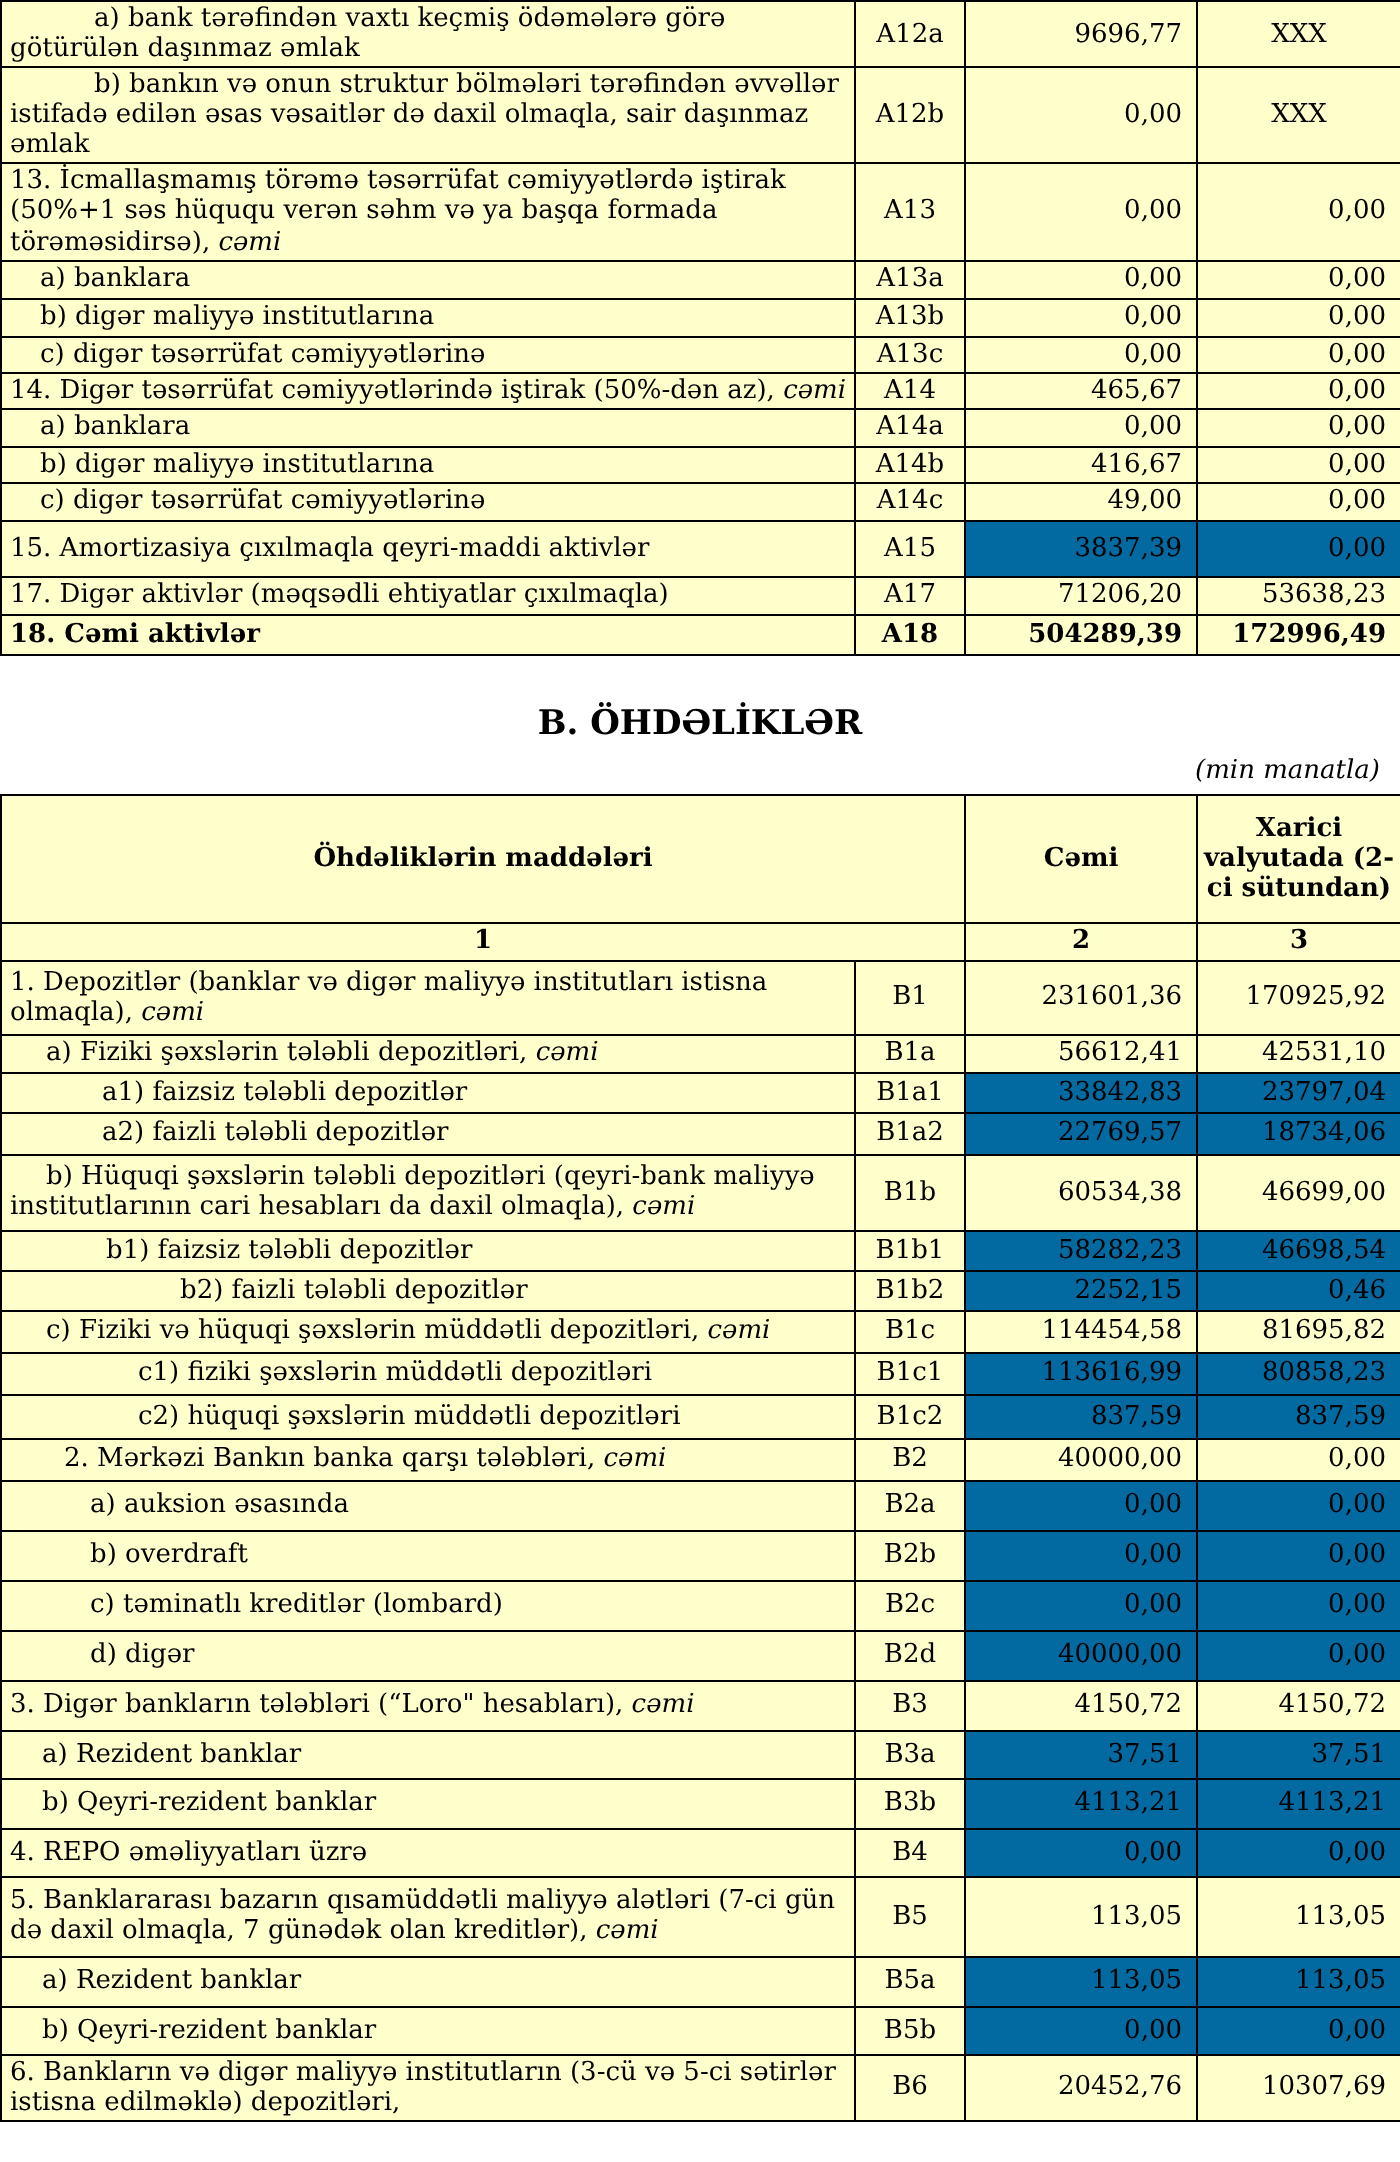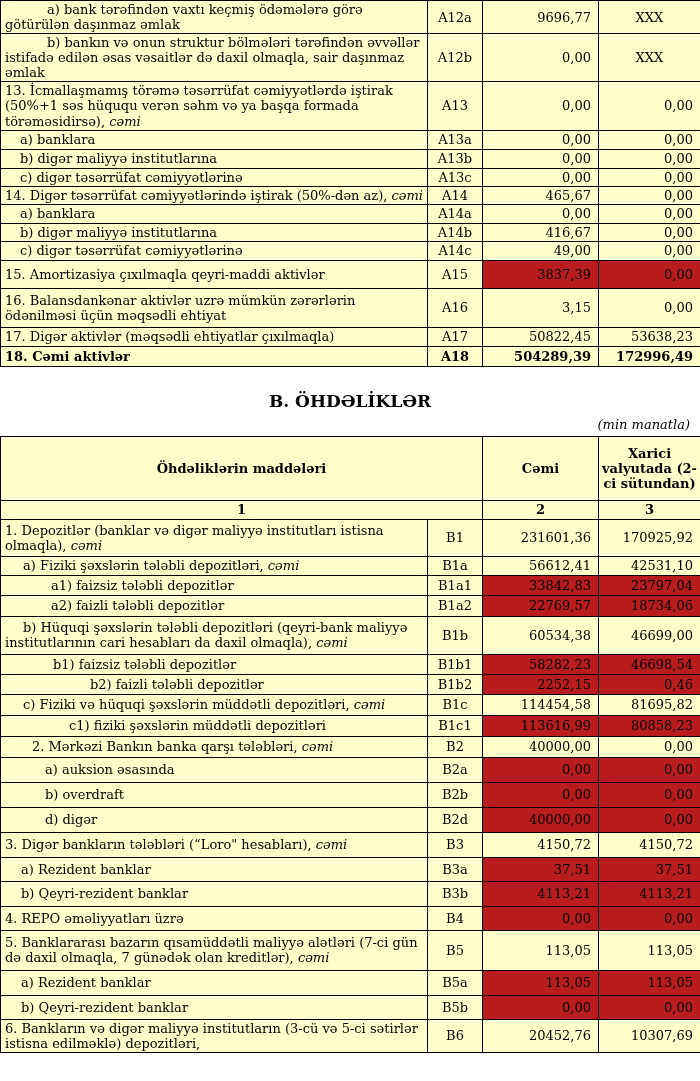--- a/index.html
+++ b/index.html
@@ -3,21 +3,21 @@
 <meta charset="utf-8">
 <style>
   html,body{margin:0;padding:0;background:#ffffff;}
   .page{width:700px;color:#000;font-family:"DejaVu Serif","Liberation Serif",serif;}
   table{border-collapse:collapse;table-layout:fixed;width:700px;}
   td{border:1.5px solid #000;background:#FFFFCC;font-size:13px;line-height:1.16;
      padding:1px 2px;vertical-align:middle;overflow:hidden;}
   td.lbl{text-align:left;padding-left:4px;padding-right:3px;}
   td.code{text-align:center;}
   td.num{text-align:right;padding-right:7px;}
-  td.white{background:#b91c1c;}
+  td.white{background:#0369a1;}
   td.xxx{text-align:center;padding-right:2px;}
   tr.bold td{font-weight:bold;}
   tr.hdr td, tr.numrow td{font-weight:bold;text-align:center;vertical-align:middle;}
   .titleB{font-weight:bold;font-size:17px;text-align:center;margin:24px 0 6px 0;}
   .note{font-style:italic;font-size:13px;text-align:right;padding-right:10px;margin:0 0 4px 0;}
   i{font-style:italic;}
 </style>
 </head>
 <body>
 
@@ -90,30 +90,24 @@
           <td class="code">A14c</td>
           <td class="num">49,00</td>
           <td class="num">0,00</td>
         </tr>
         <tr style="height: 28px;">
           <td class="lbl" style="text-indent: 0px;"><span>15. Amortizasiya çıxılmaqla qeyri-maddi aktivlər</span></td>
           <td class="code">A15</td>
           <td class="num white">3837,39</td>
           <td class="num white">0,00</td>
         </tr>
-        <tr style="height: 39px;">
-          <td class="lbl" style="text-indent: 0px;"><span>16. Balansdankənar aktivlər uzrə mümkün zərərlərin ödənilməsi üçün məqsədli ehtiyat</span></td>
-          <td class="code">A16</td>
-          <td class="num">3,15</td>
-          <td class="num">0,00</td>
-        </tr>
         <tr style="height: 19px;">
           <td class="lbl" style="text-indent: 0px;"><span>17. Digər aktivlər (məqsədli ehtiyatlar çıxılmaqla)</span></td>
           <td class="code">A17</td>
-          <td class="num">50822,45</td>
+          <td class="num">71206,20</td>
           <td class="num">53638,23</td>
         </tr>
         <tr class="bold" style="height: 20px;">
           <td class="lbl" style="text-indent: 0px;"><span>18. Cəmi aktivlər</span></td>
           <td class="code">A18</td>
           <td class="num">504289,39</td>
           <td class="num">172996,49</td>
         </tr>
       </tbody>
   </table>
@@ -188,35 +182,47 @@
           <td class="code">B1c</td>
           <td class="num">114454,58</td>
           <td class="num">81695,82</td>
         </tr>
         <tr style="height: 21px;">
           <td class="lbl" style="text-indent: 64px;"><span>c1) fiziki şəxslərin müddətli depozitləri</span></td>
           <td class="code">B1c1</td>
           <td class="num white">113616,99</td>
           <td class="num white">80858,23</td>
         </tr>
+        <tr style="height: 22px;">
+          <td class="lbl" style="text-indent: 64px;"><span>c2) hüquqi şəxslərin müddətli depozitləri</span></td>
+          <td class="code">B1c2</td>
+          <td class="num white">837,59</td>
+          <td class="num white">837,59</td>
+        </tr>
         <tr style="height: 21px;">
           <td class="lbl" style="text-indent: 0px; padding-left: 31px;"><span>2. Mərkəzi Bankın banka qarşı tələbləri,</span><i> cəmi</i></td>
           <td class="code">B2</td>
           <td class="num">40000,00</td>
           <td class="num">0,00</td>
         </tr>
         <tr style="height: 25px;">
           <td class="lbl" style="text-indent: 40px;"><span>a) auksion əsasında</span></td>
           <td class="code">B2a</td>
           <td class="num white">0,00</td>
           <td class="num white">0,00</td>
         </tr>
         <tr style="height: 25px;">
           <td class="lbl" style="text-indent: 40px;"><span>b) overdraft</span></td>
           <td class="code">B2b</td>
+          <td class="num white">0,00</td>
+          <td class="num white">0,00</td>
+        </tr>
+        <tr style="height: 25px;">
+          <td class="lbl" style="text-indent: 40px;"><span>c) təminatlı kreditlər (lombard)</span></td>
+          <td class="code">B2c</td>
           <td class="num white">0,00</td>
           <td class="num white">0,00</td>
         </tr>
         <tr style="height: 25px;">
           <td class="lbl" style="text-indent: 40px;"><span>d) digər</span></td>
           <td class="code">B2d</td>
           <td class="num white">40000,00</td>
           <td class="num white">0,00</td>
         </tr>
         <tr style="height: 25px;">

